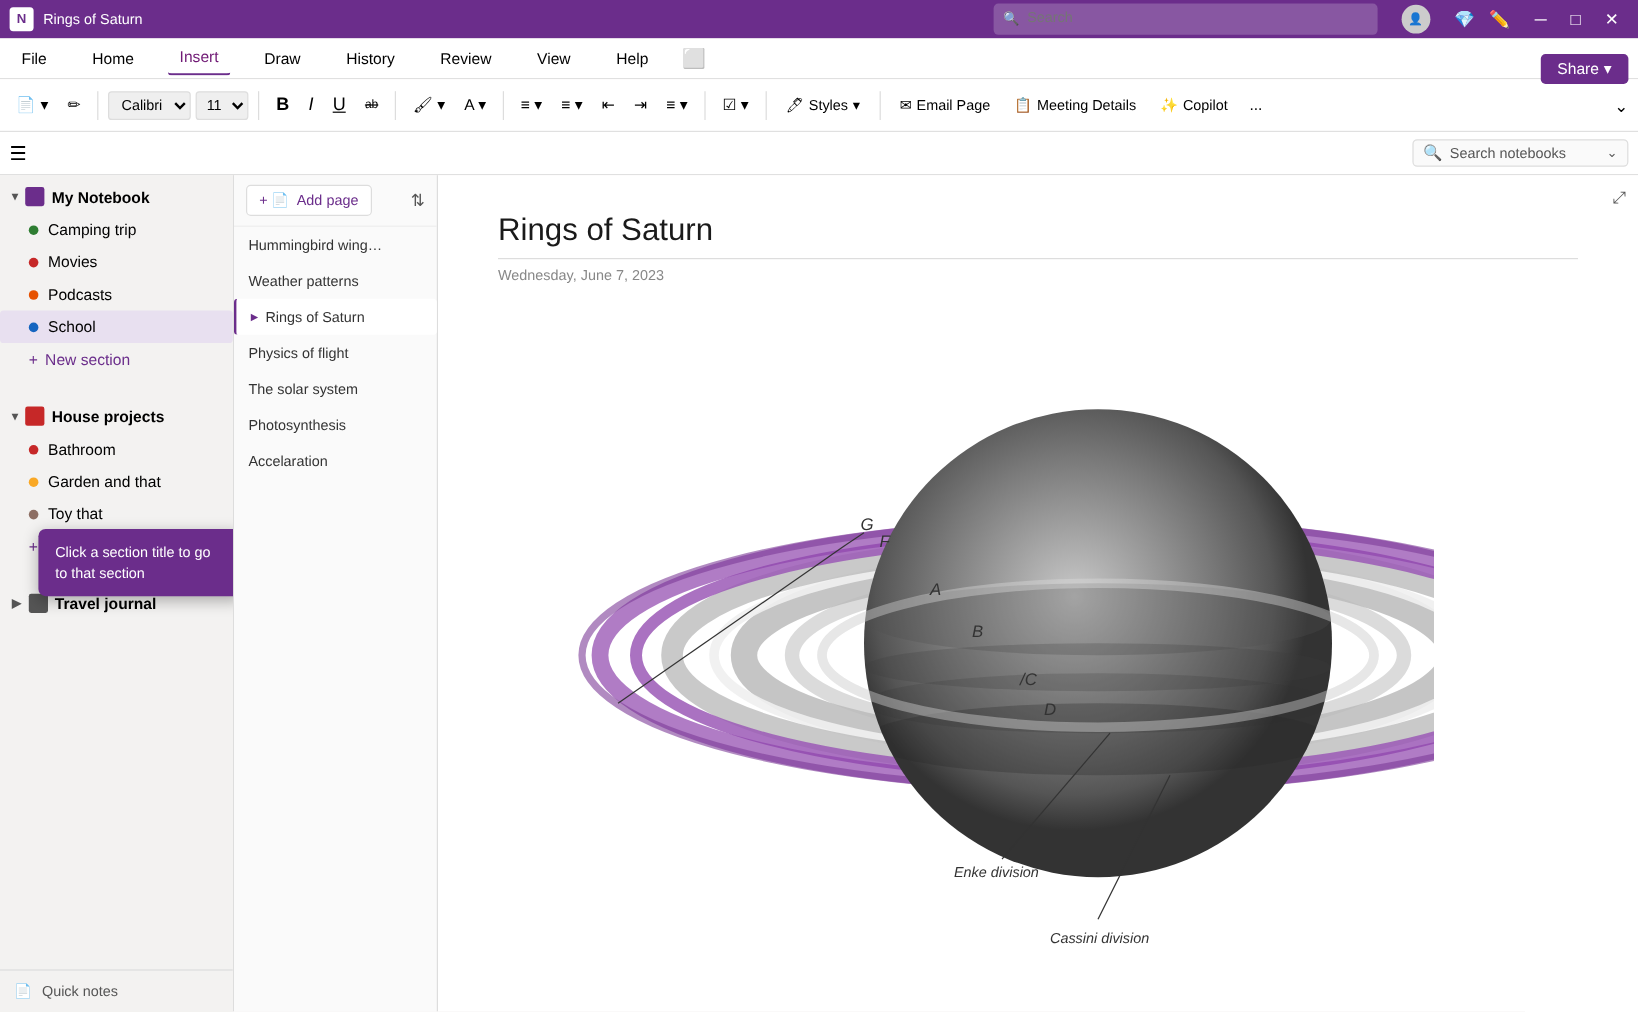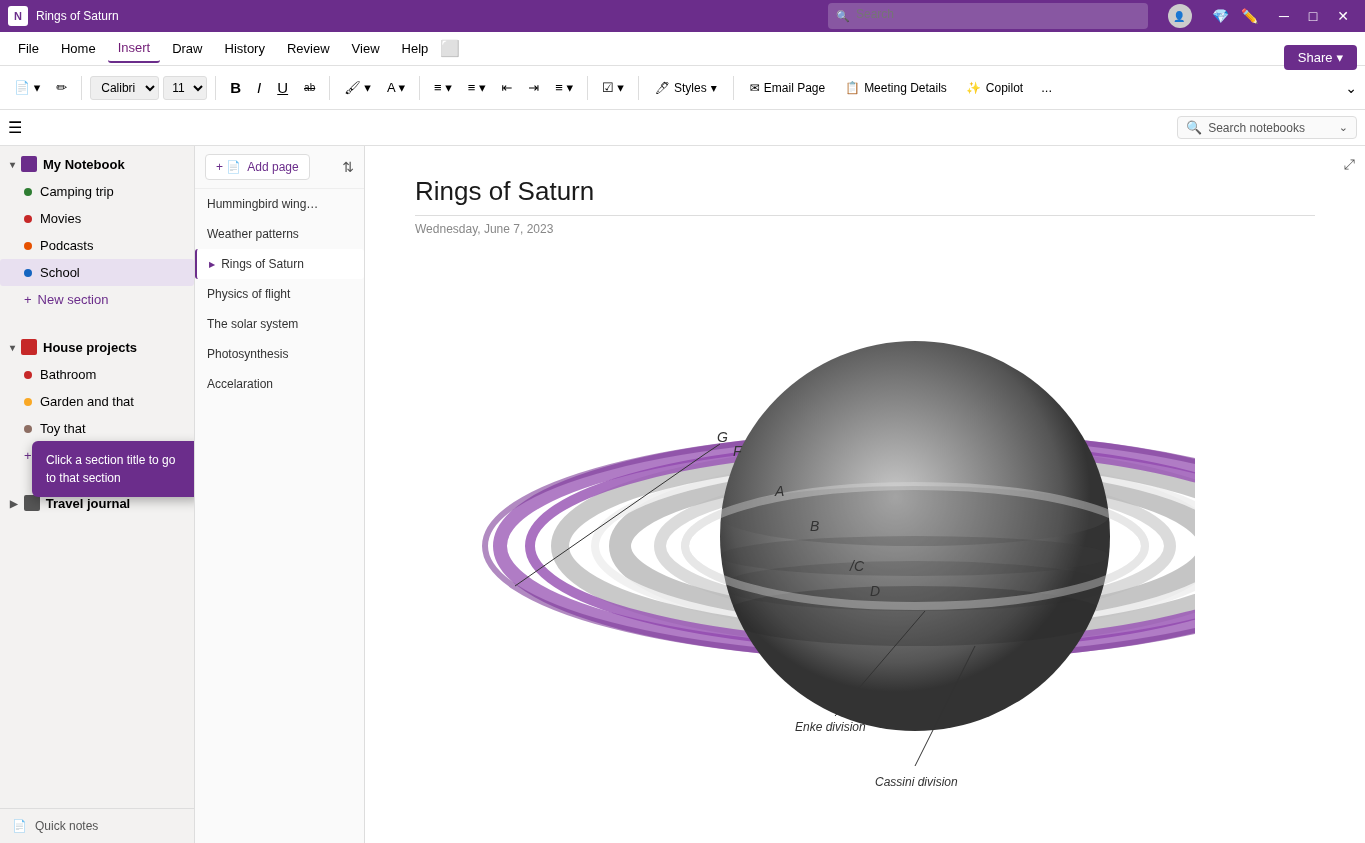--- a/index.html
+++ b/index.html
@@ -19,21 +19,21 @@
     .title-bar .window-controls { display: flex; gap: 4px; margin-left: auto; }
     .title-bar .window-controls span { padding: 0 8px; cursor: pointer; font-size: 14px; }
     .title-bar .user-avatar { width: 24px; height: 24px; border-radius: 50%; background: #ccc; margin-right: 8px; overflow: hidden; display: flex; align-items: center; justify-content: center; font-size: 10px; color: #333; }
     .title-bar .icons-right { display: flex; align-items: center; gap: 12px; }
     .title-bar .icon-btn { font-size: 14px; cursor: pointer; color: white; }
 
     
     .menu-bar {
       display: flex; align-items: center; height: 34px;
       background: white; border-bottom: 1px solid #e0e0e0;
-      padding: 12px 8px; gap: 2px;
+      padding: 12px 8px; gap: 18px;
     }
     .menu-bar .menu-item {
       padding: 6px 10px; font-size: 13px; cursor: pointer; border-radius: 3px;
     }
     .menu-bar .menu-item.active { border-bottom: 2px solid #6b2d8b; font-weight: 400; color: #701a75; }
     .menu-bar .share-btn {
       margin-left: auto; background: #6b2d8b; color: white;
       padding: 5px 14px; border-radius: 4px; cursor: pointer;
       font-size: 13px; display: flex; align-items: center; gap: 4px; margin-top: 17px;
     }

